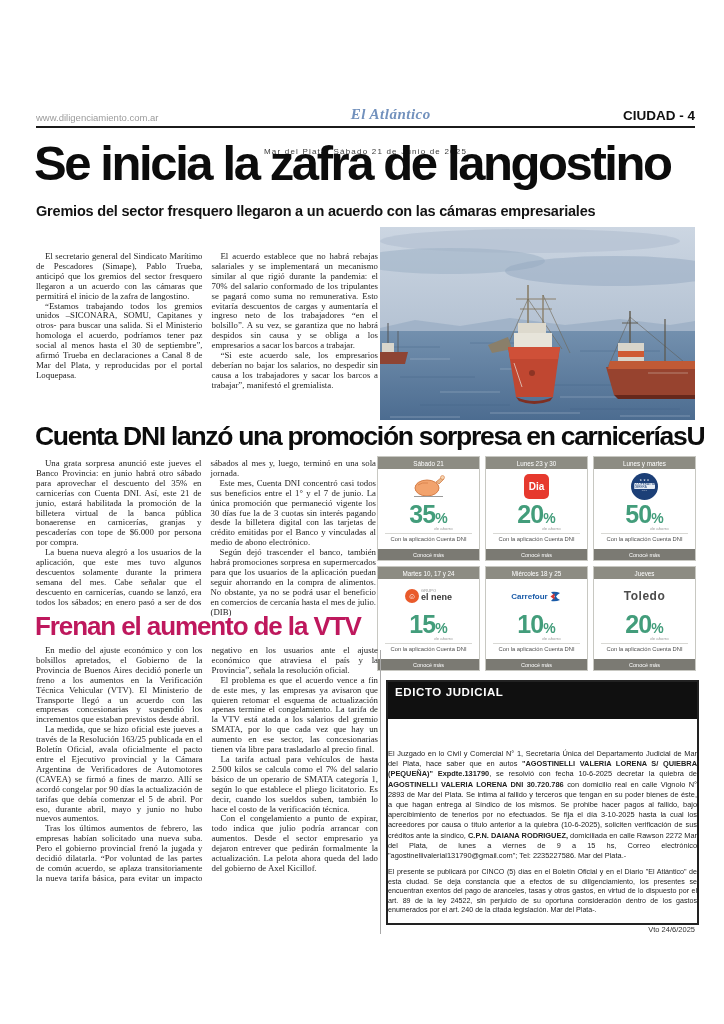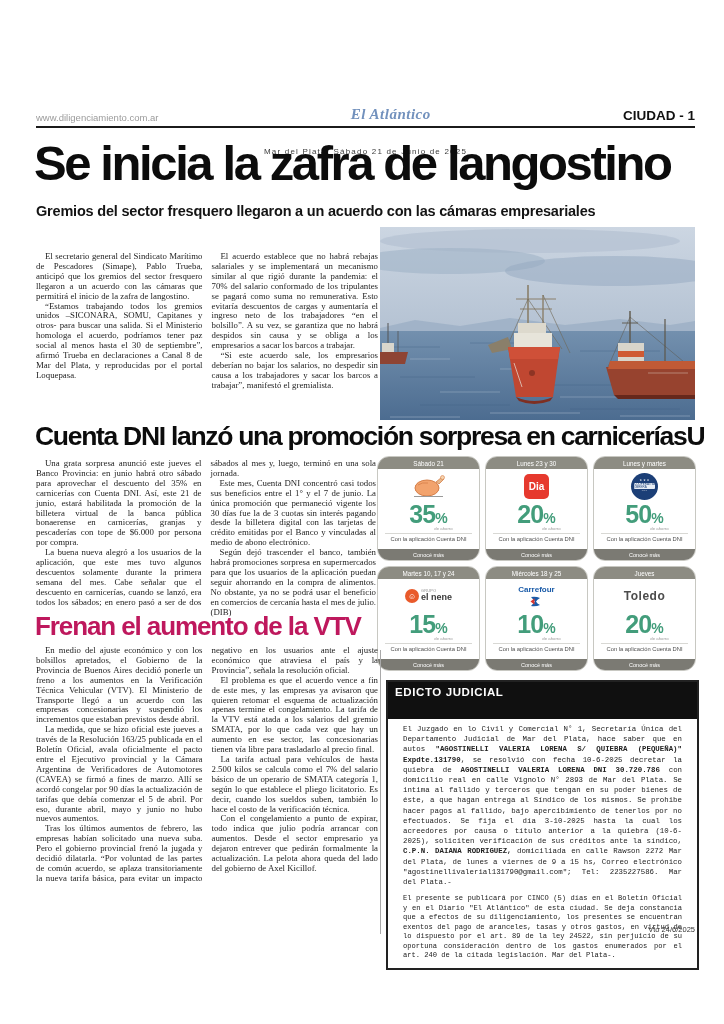--- a/index.html
+++ b/index.html
@@ -30,21 +30,21 @@
   .art1{position:absolute;left:36px;top:227px;width:342px;height:197px;margin-top:25px;}
   .art2{position:absolute;left:36px;top:459px;width:340px;height:160px;}
   .art3{position:absolute;left:36px;top:646px;width:342px;height:292px;}
   .vdiv{position:absolute;left:380px;top:650px;width:1px;height:284px;background:#a9a9a9;}
   
   .photo{position:absolute;left:380px;top:227px;width:315px;height:193px;overflow:hidden;}
   .photo svg{display:block;width:100%;height:100%;}
   
   .promo-grid{position:absolute;left:377px;top:456px;width:319px;display:grid;
               grid-template-columns:repeat(3,1fr);gap:5px;font-family:"Liberation Sans",sans-serif;}
-  .card{height:103px;background:#fff;border:1px solid #c8c8c2;border-radius:12px;
+  .card{height:103px;background:#fff;border:1px solid #c8c8c2;border-radius:0;
         display:flex;flex-direction:column;overflow:hidden;}
   .card-head{background:#8d8c83;color:#fff;font-size:6.3px;text-align:center;padding:2.5px 0 2px;}
   .card-logo{height:35px;display:flex;align-items:center;justify-content:center;gap:2px;}
   .card-pct{text-align:center;font-weight:bold;color:#439d7b;line-height:1;margin-top:-2px;}
   .card-pct .num{font-size:25px;letter-spacing:-1px;}
   .card-pct .sym{font-size:14px;}
   .card-note{font-size:4.3px;color:#9a9a9a;text-align:center;padding-left:30px;line-height:1.1;}
   .card-sep{border-top:1px solid #d8d8d4;margin:2px 7px 0;}
   .card-app{font-size:5.8px;color:#4e4e4e;text-align:center;padding:2px 0 3px;}
   .card-cta{background:#7b7a73;color:#fff;font-size:5.5px;text-align:center;padding:2.5px 0;margin-top:auto;}
@@ -55,43 +55,43 @@
            display:flex;flex-direction:column;align-items:center;justify-content:center;line-height:1;}
   .coop-circle .c1{font-size:2.8px;letter-spacing:.2px;}
   .coop-circle .band{width:21px;height:6px;background:#e8eef6;color:#1c3f77;font-size:3px;
            display:flex;align-items:center;justify-content:center;margin:1px 0;border-radius:1px;}
   .nene-wrap{display:flex;align-items:center;gap:2px;}
   .nene-circle{width:14px;height:14px;border-radius:50%;background:#e95a2b;color:#fff;
            display:flex;align-items:center;justify-content:center;font-size:8px;}
   .nene-text{line-height:1;}
   .nene-text .g{font-size:3.8px;color:#8b8b8b;letter-spacing:.3px;}
   .nene-text .n{font-size:9px;font-weight:bold;color:#3a3a3a;}
-  .carrefour-wrap{display:flex;align-items:center;gap:2px;flex-direction:column;}
+  .carrefour-wrap{display:flex;align-items:center;gap:2px;}
   .carrefour-text{font-size:8px;font-weight:bold;color:#1a5ba8;}
   .toledo-text{font-size:12px;font-weight:bold;color:#4c4c4c;letter-spacing:.5px;}
   
   .edicto{position:absolute;left:386px;top:680px;width:309px;border:2px solid #222;background:#fff;}
   .edicto-title{background:#101010;color:#fff;font-family:"Liberation Sans",sans-serif;
        font-weight:bold;font-size:11.5px;letter-spacing:.6px;padding:4px 7px 21px;}
-  .edicto-body{padding:5px 15px 7px;font-family:Liberation Mono, monospace;font-size:7.4px;
-       line-height:10.2px;text-align:justify;color:#222;}
+  .edicto-body{padding:5px 0 7px;font-family:Liberation Sans, sans-serif;font-size:7.4px;
+       line-height:10.2px;text-align:justify;color:#222;margin-top:25px;}
   .edicto-body .p2{margin-top:7px;font-size:7.1px;line-height:9.5px;display:block;}
   .edicto-body .b{font-weight:bold;}
   .vto{position:absolute;left:386px;top:925px;width:309px;text-align:right;
        font-family:"Liberation Sans",sans-serif;font-size:7.5px;color:#333;}
 </style>
 </head>
 <body>
 
 <div class="page">
 
   <div class="hdr">
     <span class="hdr-url">www.diligenciamiento.com.ar</span>
     <span class="hdr-logo">El Atlántico</span>
-    <span class="hdr-section">CIUDAD - 1</span>
+    <span class="hdr-section">CIUDAD - 4</span>
   </div>
   <div class="rule-main"></div>
   <div class="dateline">Mar del Plata, Sábado 21 de Junio de 2025</div>
 
   <div class="h1">Se inicia la zafra de langostino</div>
   <div class="subhead">Gremios del sector fresquero llegaron a un acuerdo con las cámaras empresariales</div>
   <div class="art1 cols">
     <p>El secretario general del Sindicato Marítimo de Pescadores (Simape), Pablo Trueba, anticipó que los gremios del sector fresquero llegaron a un acuerdo con las cámaras que permitirá el inicio de la zafra de langostino.</p>
     <p>“Estamos trabajando todos los gremios unidos –SICONARA, SOMU, Capitanes y otros- para buscar una salida. Si el Ministerio homologa el acuerdo, podríamos tener paz social al menos hasta el 30 de septiembre”, afirmó Trueba en declaraciones a Canal 8 de Mar del Plata, y reproducidas por el portal Loquepasa.</p>
     <p>El acuerdo establece que no habrá rebajas salariales y se implementará un mecanismo similar al que rigió durante la pandemia: el 70% del salario conformado de los tripulantes se pagará como suma no remunerativa. Esto evitaría descuentos de cargas y aumentaría el ingreso neto de los trabajadores “en el bolsillo”. A su vez, se garantiza que no habrá despidos sin causa y se obliga a los empresarios a sacar los barcos a trabajar.</p>

